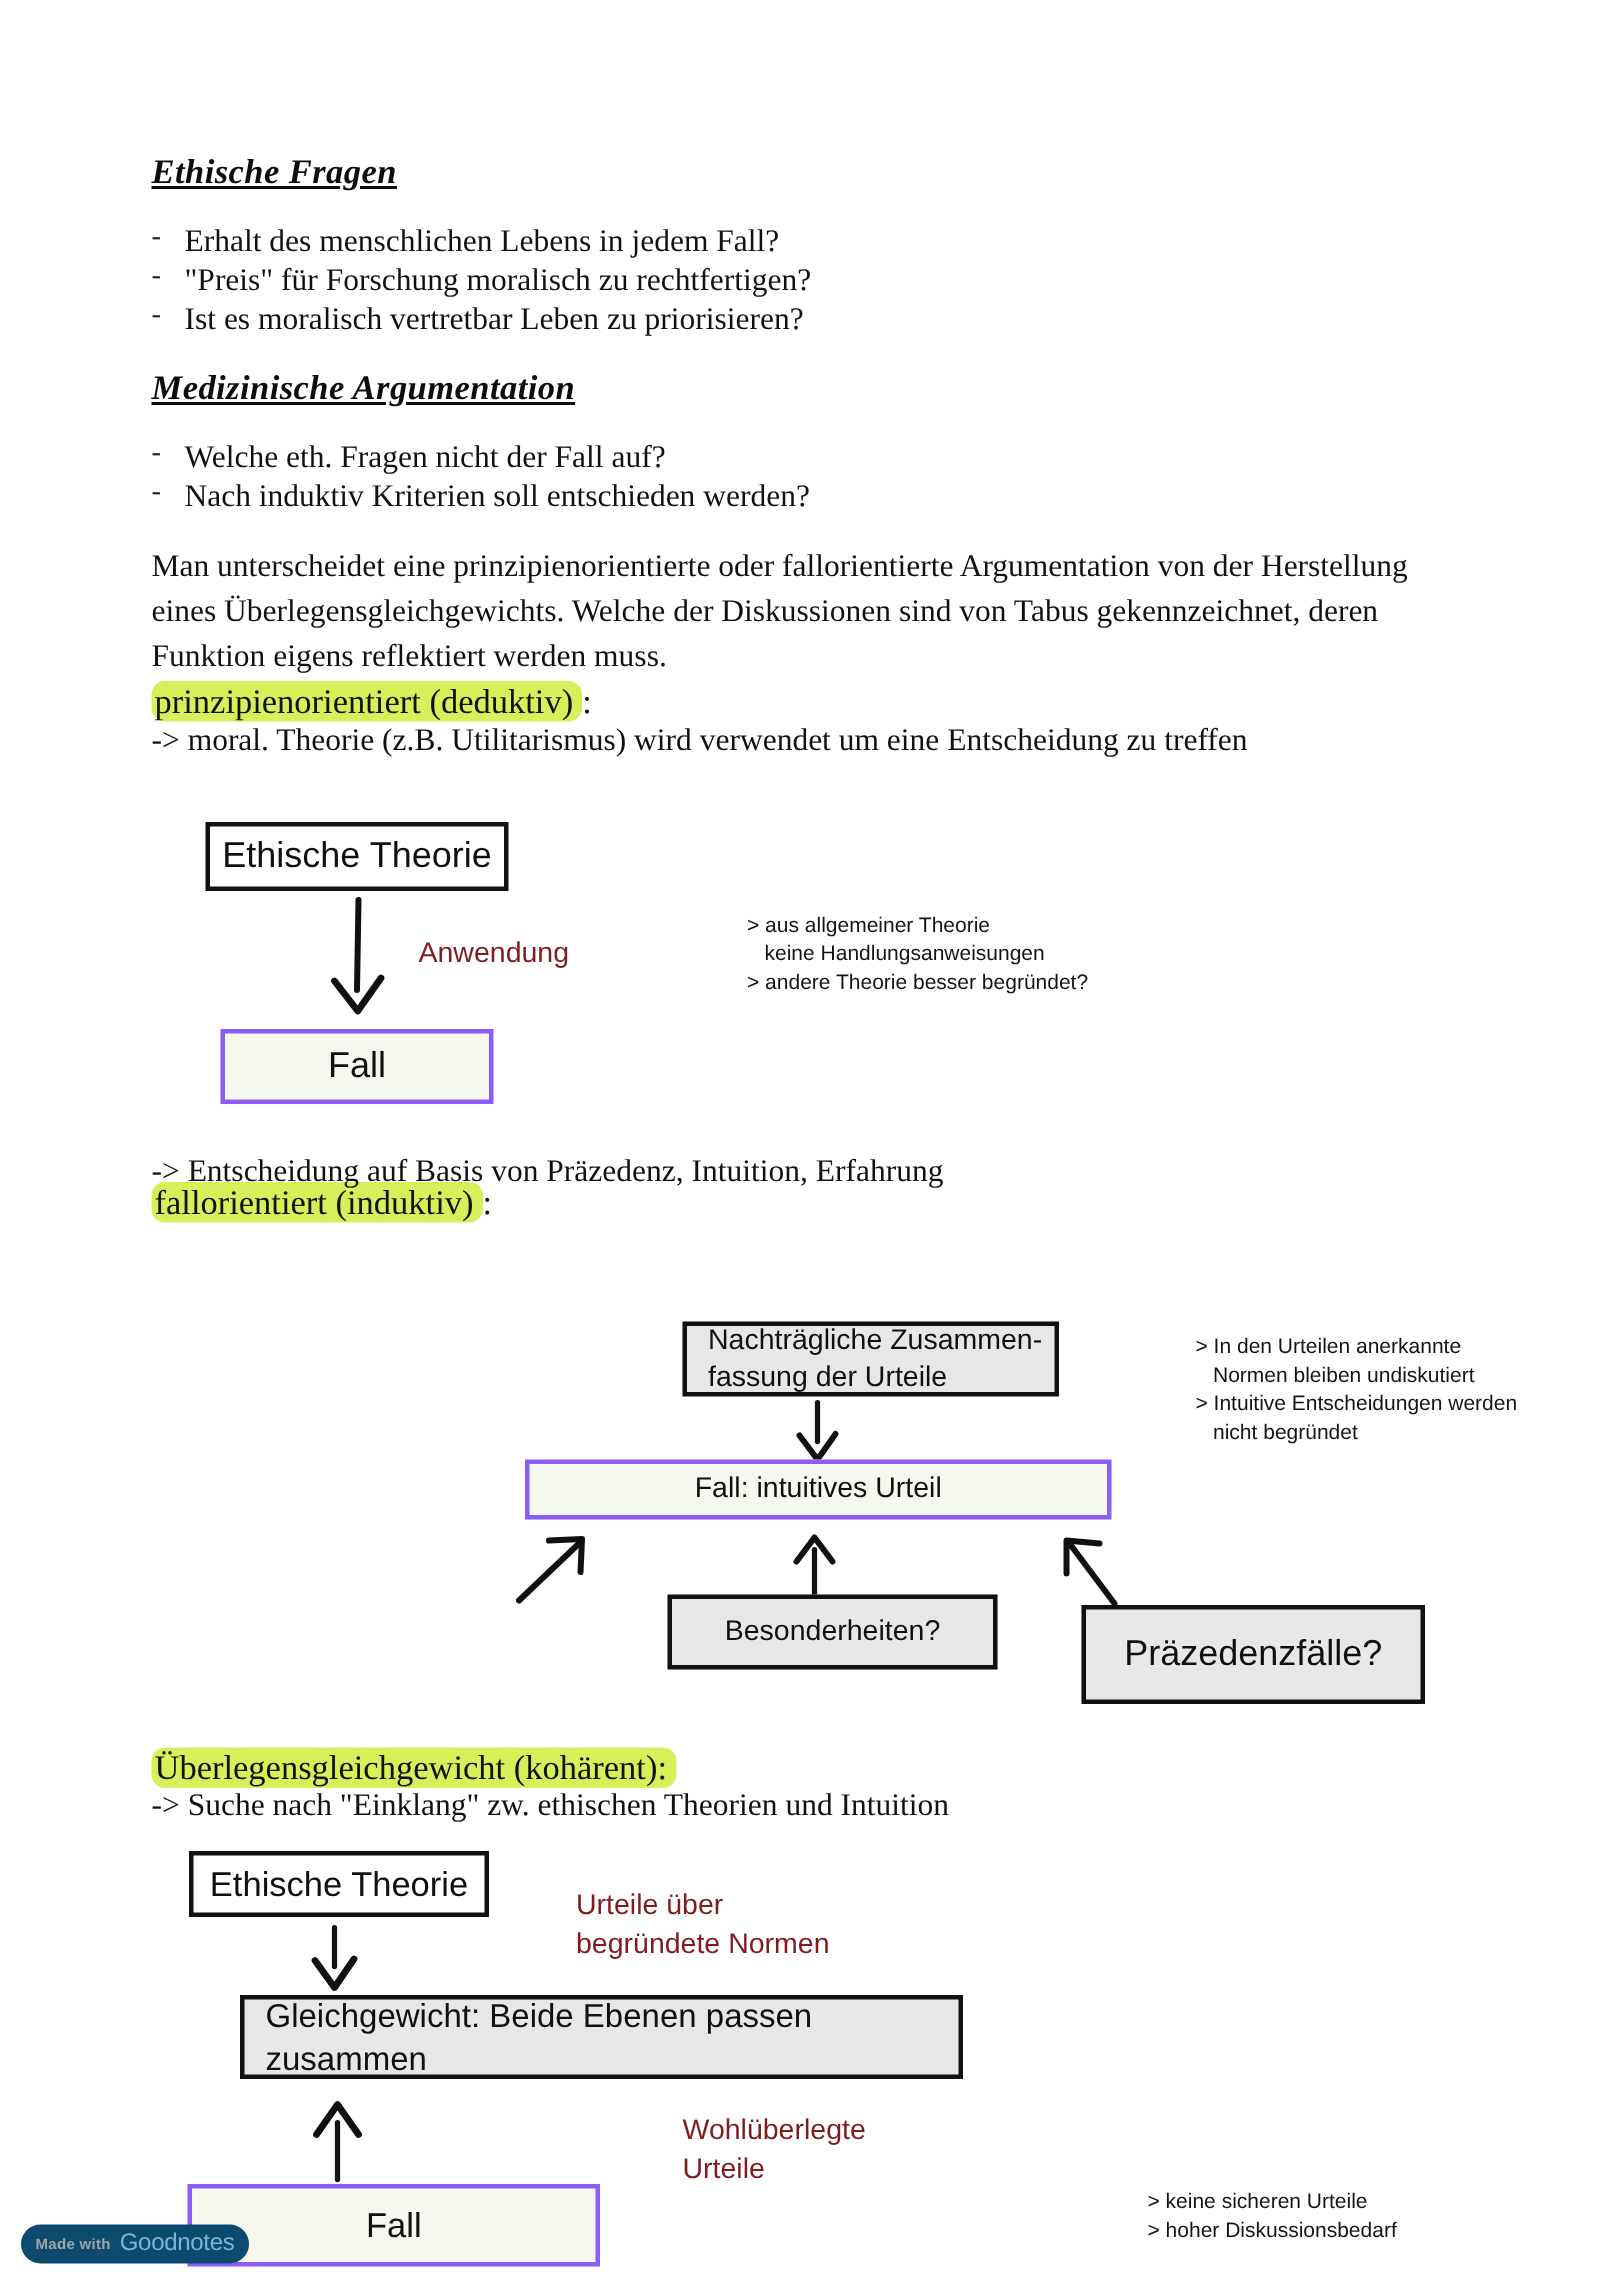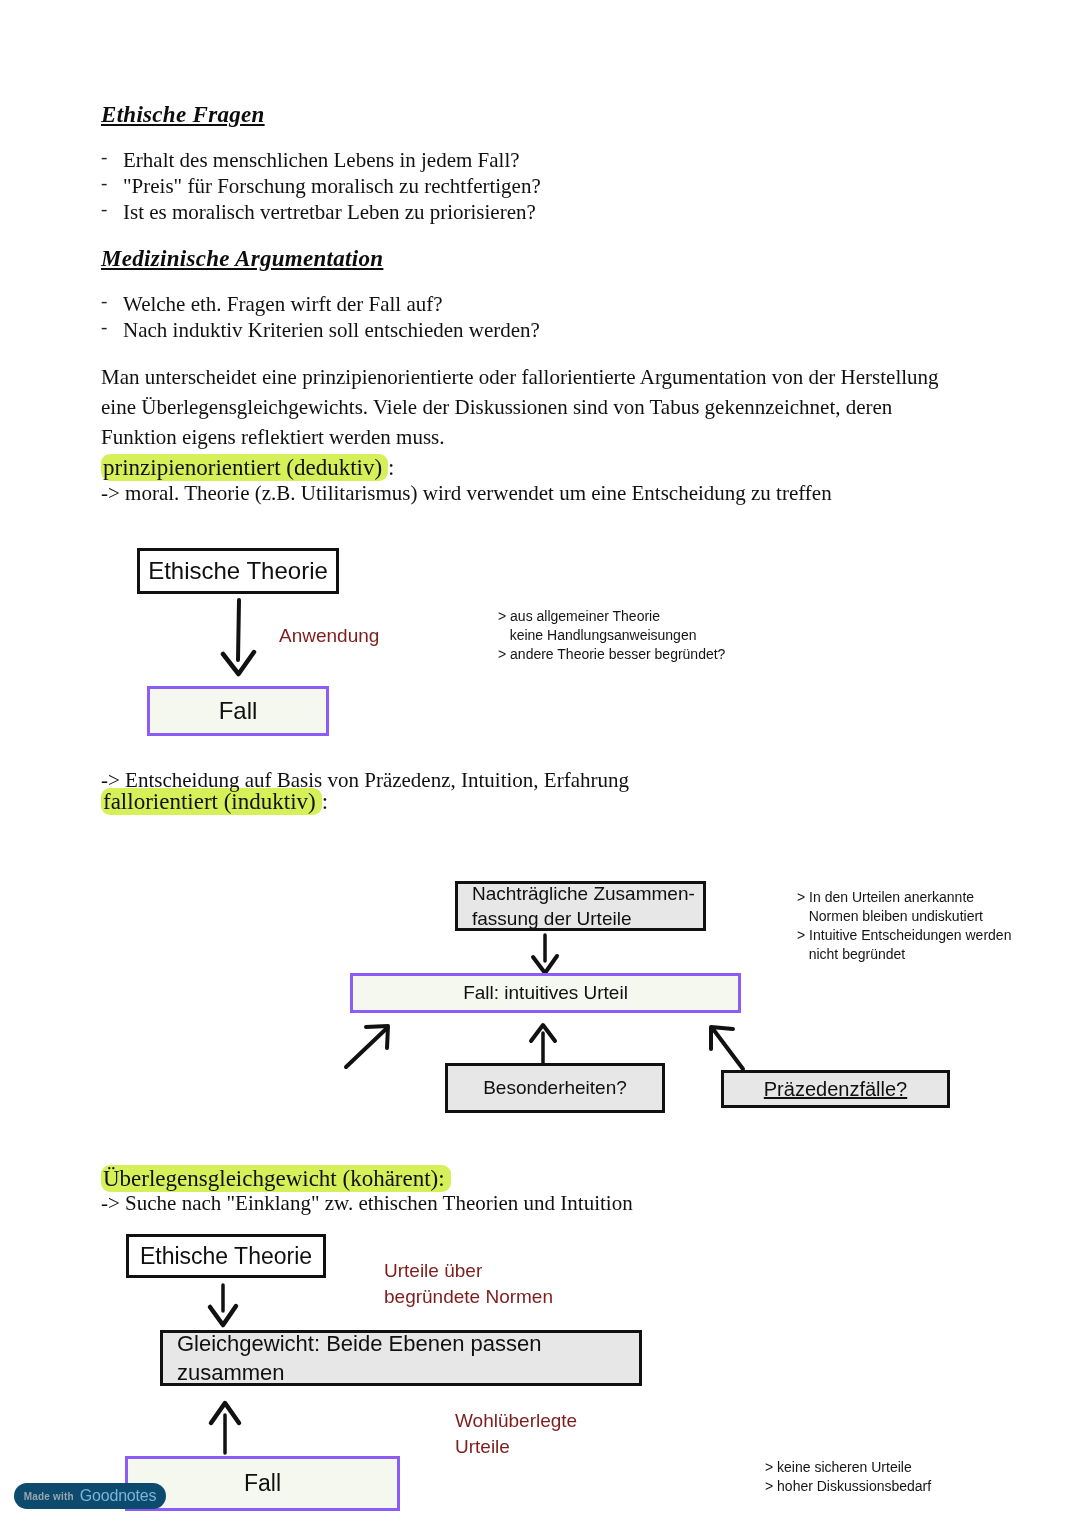--- a/index.html
+++ b/index.html
@@ -168,28 +168,28 @@
   </div>
   <div class="bullet-row" style="left:101px; top:200px;">
     <span class="dash">-</span>
     <span>Ist es moralisch vertretbar Leben zu priorisieren?</span>
   </div>
 
   <div class="heading" style="left:101px; top:246px;">Medizinische Argumentation</div>
 
   <div class="bullet-row" style="left:101px; top:292px;">
     <span class="dash">-</span>
-    <span>Welche eth. Fragen wirft der Fall auf?</span>
+    <span>Welche eth. Fragen nicht der Fall auf?</span>
   </div>
   <div class="bullet-row" style="left:101px; top:318px;">
     <span class="dash">-</span>
     <span>Nach induktiv Kriterien soll entschieden werden?</span>
   </div>
 
-  <div class="para" style="left:101px; top:362px; width:870px;">Man unterscheidet eine prinzipienorientierte oder fallorientierte Argumentation von der Herstellung eine Überlegensgleichgewichts. Viele der Diskussionen sind von Tabus gekennzeichnet, deren Funktion eigens reflektiert werden muss.</div>
+  <div class="para" style="left:101px; top:362px; width:870px;">Man unterscheidet eine prinzipienorientierte oder fallorientierte Argumentation von der Herstellung eines Überlegensgleichgewichts. Welche der Diskussionen sind von Tabus gekennzeichnet, deren Funktion eigens reflektiert werden muss.</div>
 
   <div class="hl-line" style="left:101px; top:455px;">
     <span class="hl">prinzipienorientiert (deduktiv)</span><span>:</span>
   </div>
   <div class="arrowline" style="left:101px; top:481px;">-&gt; moral. Theorie (z.B. Utilitarismus) wird verwendet um eine Entscheidung zu treffen</div>
 
   <div class="dbox box-black-white center" style="left:137px; top:548px; width:202px; height:46px; font-size:24px;">
     <span class="dtext">Ethische Theorie</span>
   </div>
 
@@ -243,21 +243,21 @@
   </svg>
 
   <svg class="arrow-svg" style="left:703px; top:1021px;" width="56" height="52" viewBox="0 0 56 52">
     <path d="M40 48 L10 8" stroke="#111" stroke-width="4" fill="none" stroke-linecap="round"></path>
     <path d="M8 28 L8 6 L30 8" stroke="#111" stroke-width="4" fill="none" stroke-linecap="round" stroke-linejoin="round"></path>
   </svg>
 
   <div class="dbox box-black-gray center" style="left:445px; top:1063px; width:220px; height:50px; font-size:19px;">
     <span class="dtext">Besonderheiten?</span>
   </div>
-  <div class="dbox box-black-gray center" style="left:721px; top:1070px; width:229px; height:38px; font-size:20px;text-decoration:underline;">
+  <div class="dbox box-black-gray center" style="left:721px; top:1070px; width:229px; height:66px; font-size:24px;">
     <span class="dtext">Präzedenzfälle?</span>
   </div>
 
   <div class="hl-line" style="left:101px; top:1166px;">
     <span class="hl">Überlegensgleichgewicht (kohärent):</span>
   </div>
   <div class="arrowline" style="left:101px; top:1191px;">-&gt; Suche nach "Einklang" zw. ethischen Theorien und Intuition</div>
 
   <div class="dbox box-black-white center" style="left:126px; top:1234px; width:200px; height:44px; font-size:23px;">
     <span class="dtext">Ethische Theorie</span>

